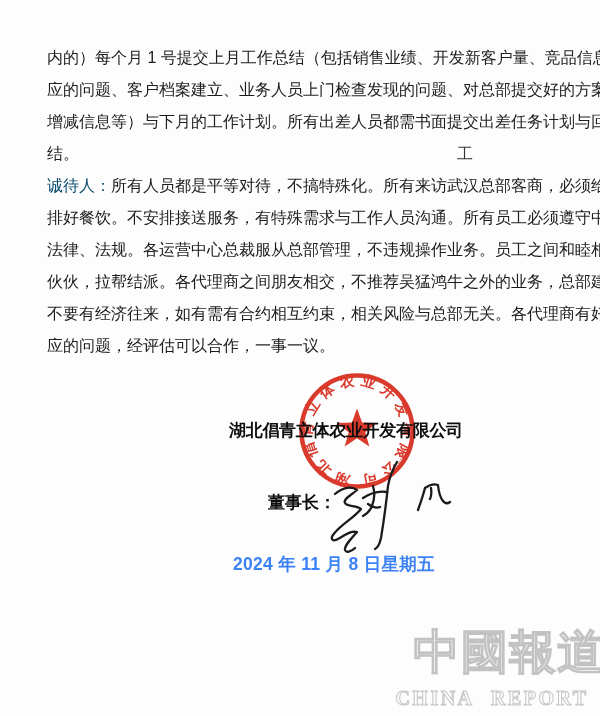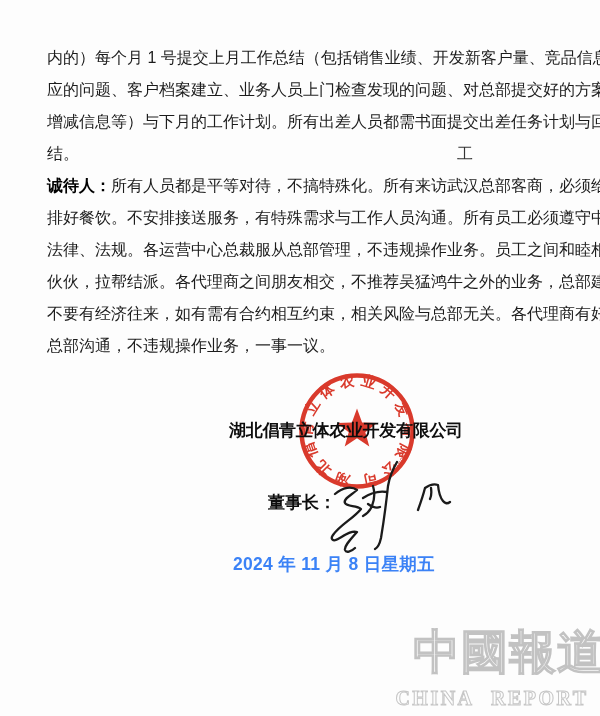--- a/index.html
+++ b/index.html
@@ -22,21 +22,21 @@
     height:32px;
     text-align:justify;
     text-align-last:justify;
     text-justify:inter-character;
     position:relative;
     white-space:nowrap;
   }
   .line.last{
     text-align-last:left;
   }
-  .lead-bold{font-weight:bold;color:#000000;}
+  .lead-bold{font-weight:normal;color:#0c4a6e;}
   .stray{
     position:absolute;left:410px;top:0;
     color:#333;
   }
   
   .company-name{
     position:absolute;left:229px;top:419px;
     font-size:17px;font-weight:bold;color:#0d0d0d;
     letter-spacing:-0.3px;white-space:nowrap;z-index:5;
   }
@@ -94,21 +94,21 @@
       <span>结。</span>
       <span class="stray">工</span>
     </div>
     <div class="line">
       <span class="lead-bold">诚待人：</span><span>所有人员都是平等对待，不搞特殊化。所有来访武汉总部客商，必须给订好酒店、安</span>
     </div>
     <div class="line">排好餐饮。不安排接送服务，有特殊需求与工作人员沟通。所有员工必须遵守中华人民共和国</div>
     <div class="line">法律、法规。各运营中心总裁服从总部管理，不违规操作业务。员工之间和睦相处，不搞团团</div>
     <div class="line">伙伙，拉帮结派。各代理商之间朋友相交，不推荐吴猛鸿牛之外的业务，总部建议代理商之间</div>
     <div class="line">不要有经济往来，如有需有合约相互约束，相关风险与总部无关。各代理商有好的商机可以与</div>
-    <div class="line last">总部沟通，不违规操作业务，一事一议。</div>
+    <div class="line last">应的问题，经评估可以合作，一事一议。</div>
   </div>
 
   <svg class="stamp" viewBox="0 0 118 118" aria-hidden="true">
     <circle cx="59" cy="59" r="55.5" fill="none" stroke="#d92b1c" stroke-width="4.5"></circle>
     <polygon points="59,36.5 64.1,50.5 79.0,51.0 67.3,60.2 71.3,74.5 59,66.2 46.7,74.5 50.7,60.2 39.0,51.0 53.9,50.5" fill="#d92b1c"></polygon>
     <defs>
       <path id="seal-text-circle" d="M 59,104.5 A 45.5,45.5 0 0 1 59,13.5 A 45.5,45.5 0 0 1 59,104.5" fill="none"></path>
     </defs>
     <text font-size="14.5" font-weight="bold" fill="#d92b1c" letter-spacing="5.5" font-family="Liberation Sans, sans-serif">
       <textPath href="#seal-text-circle" startOffset="6">湖北倡青立体农业开发有限公司</textPath>

